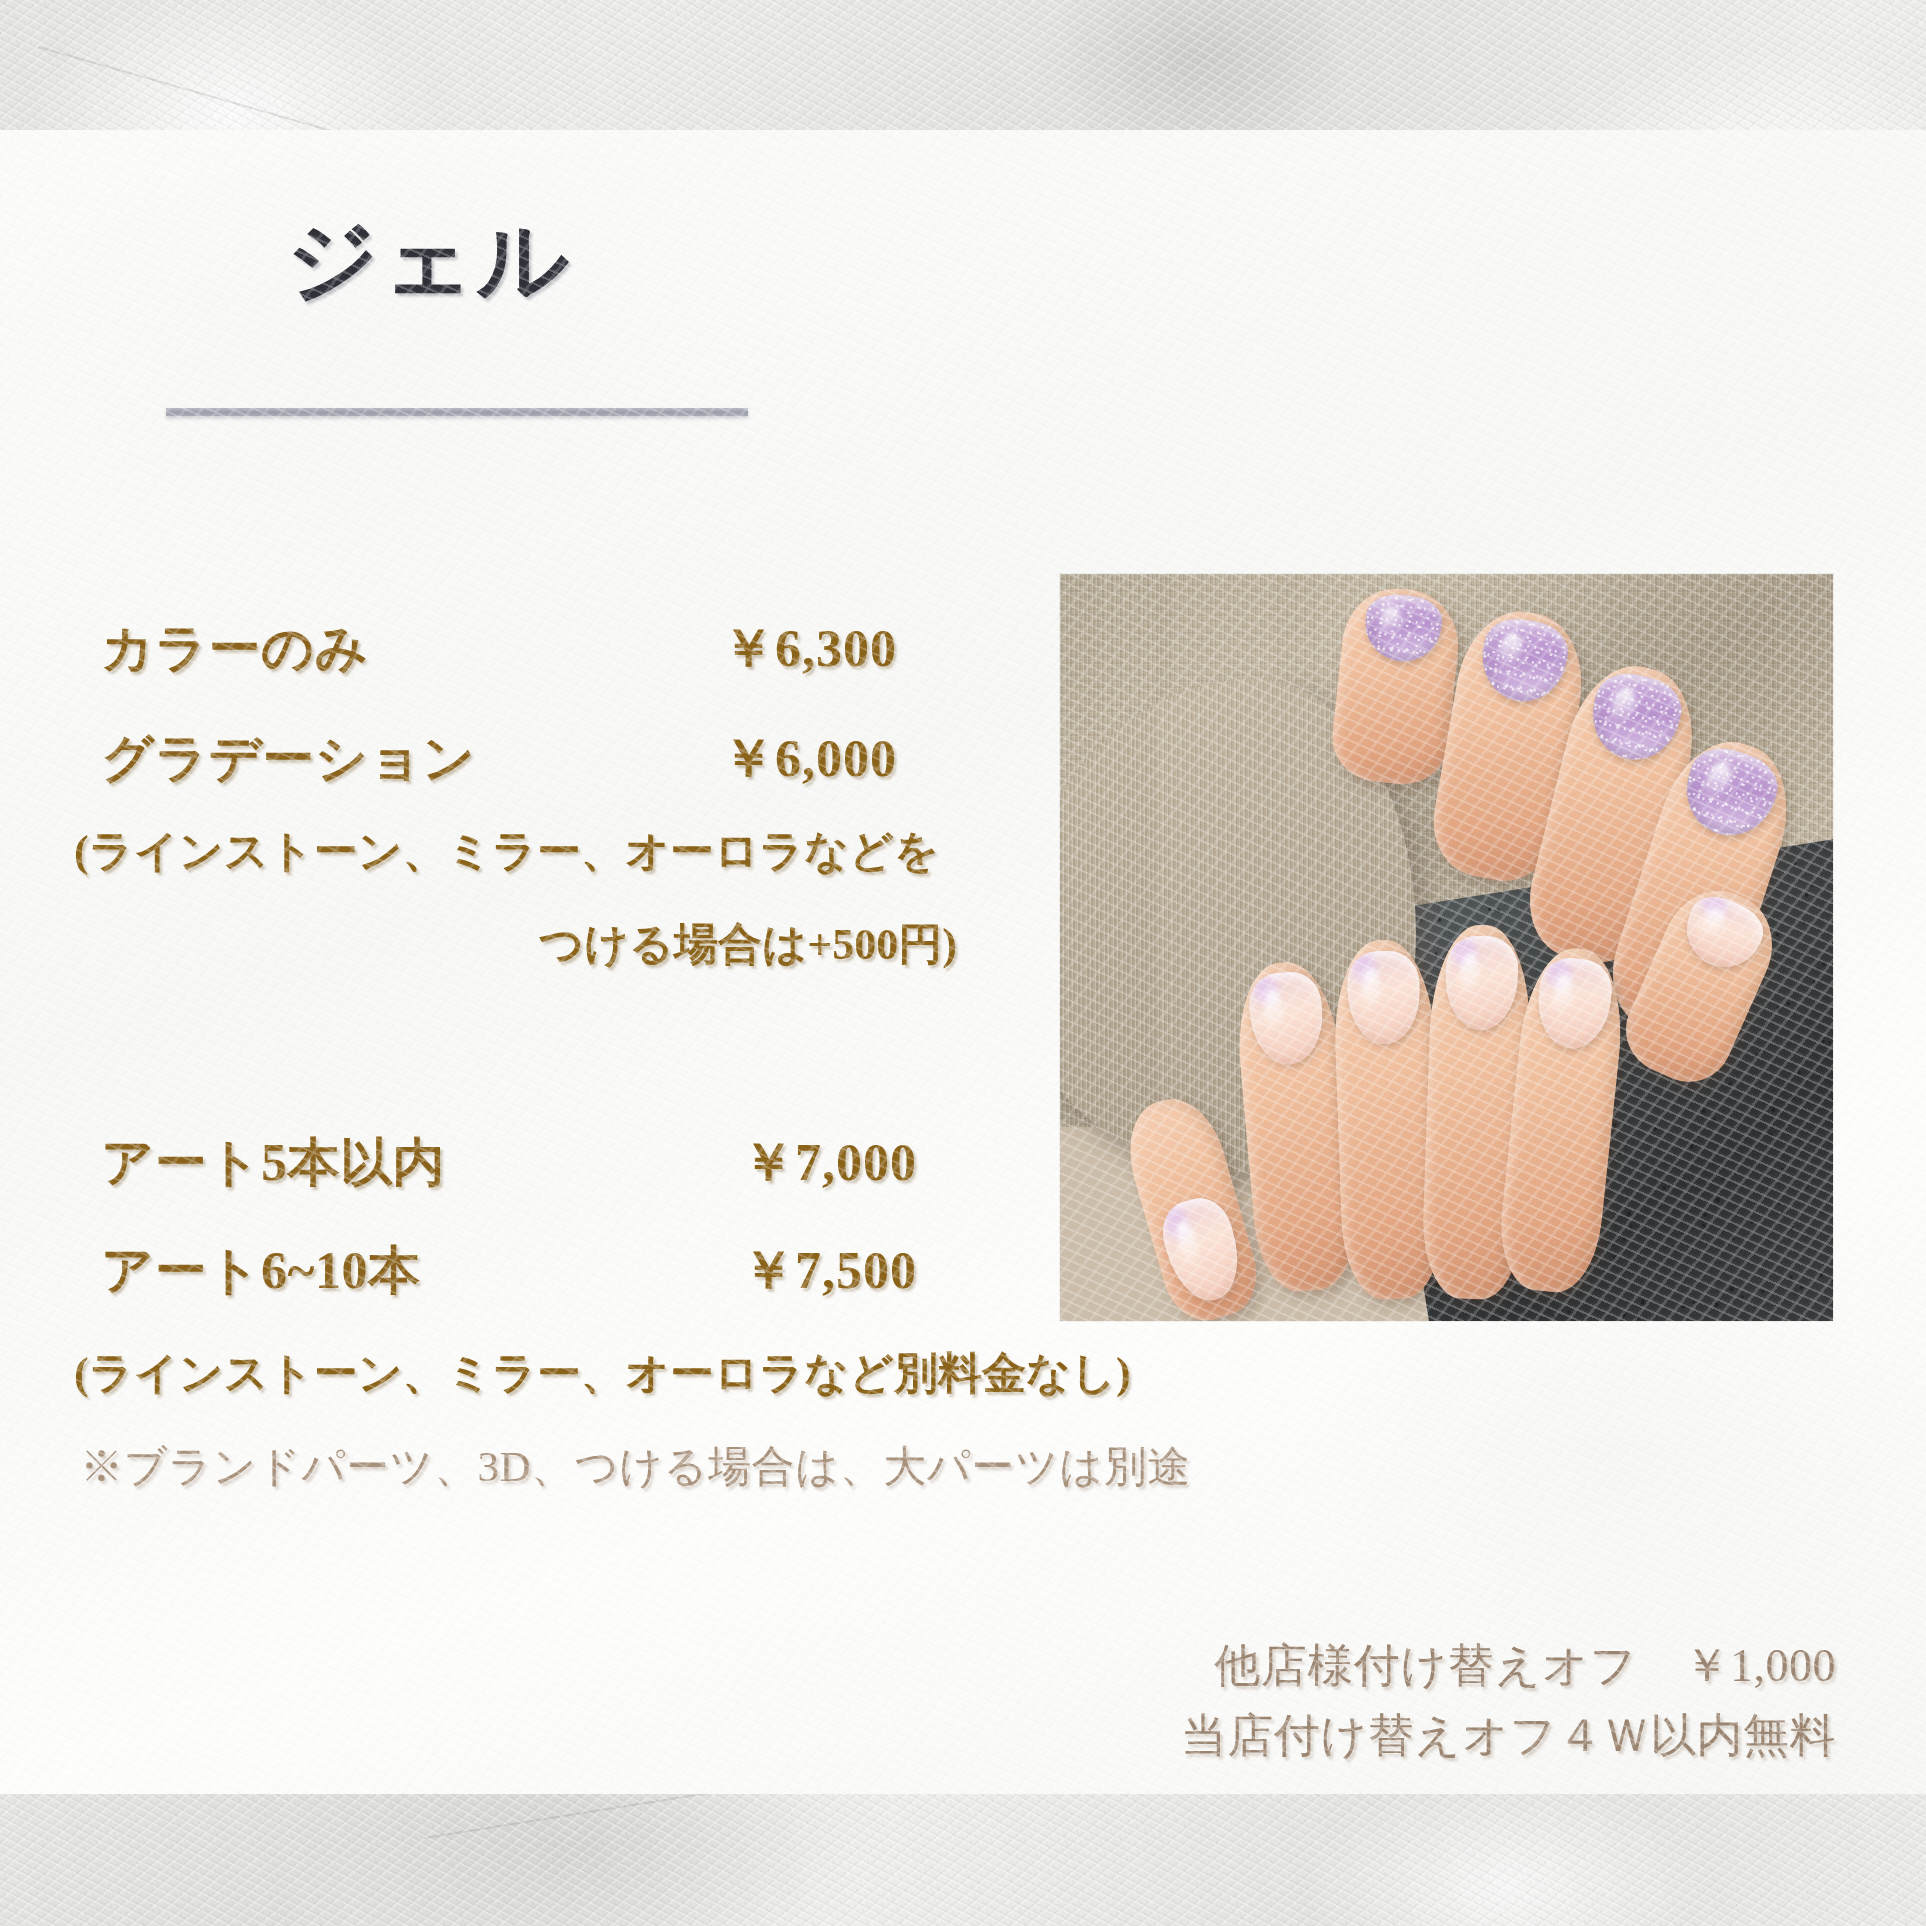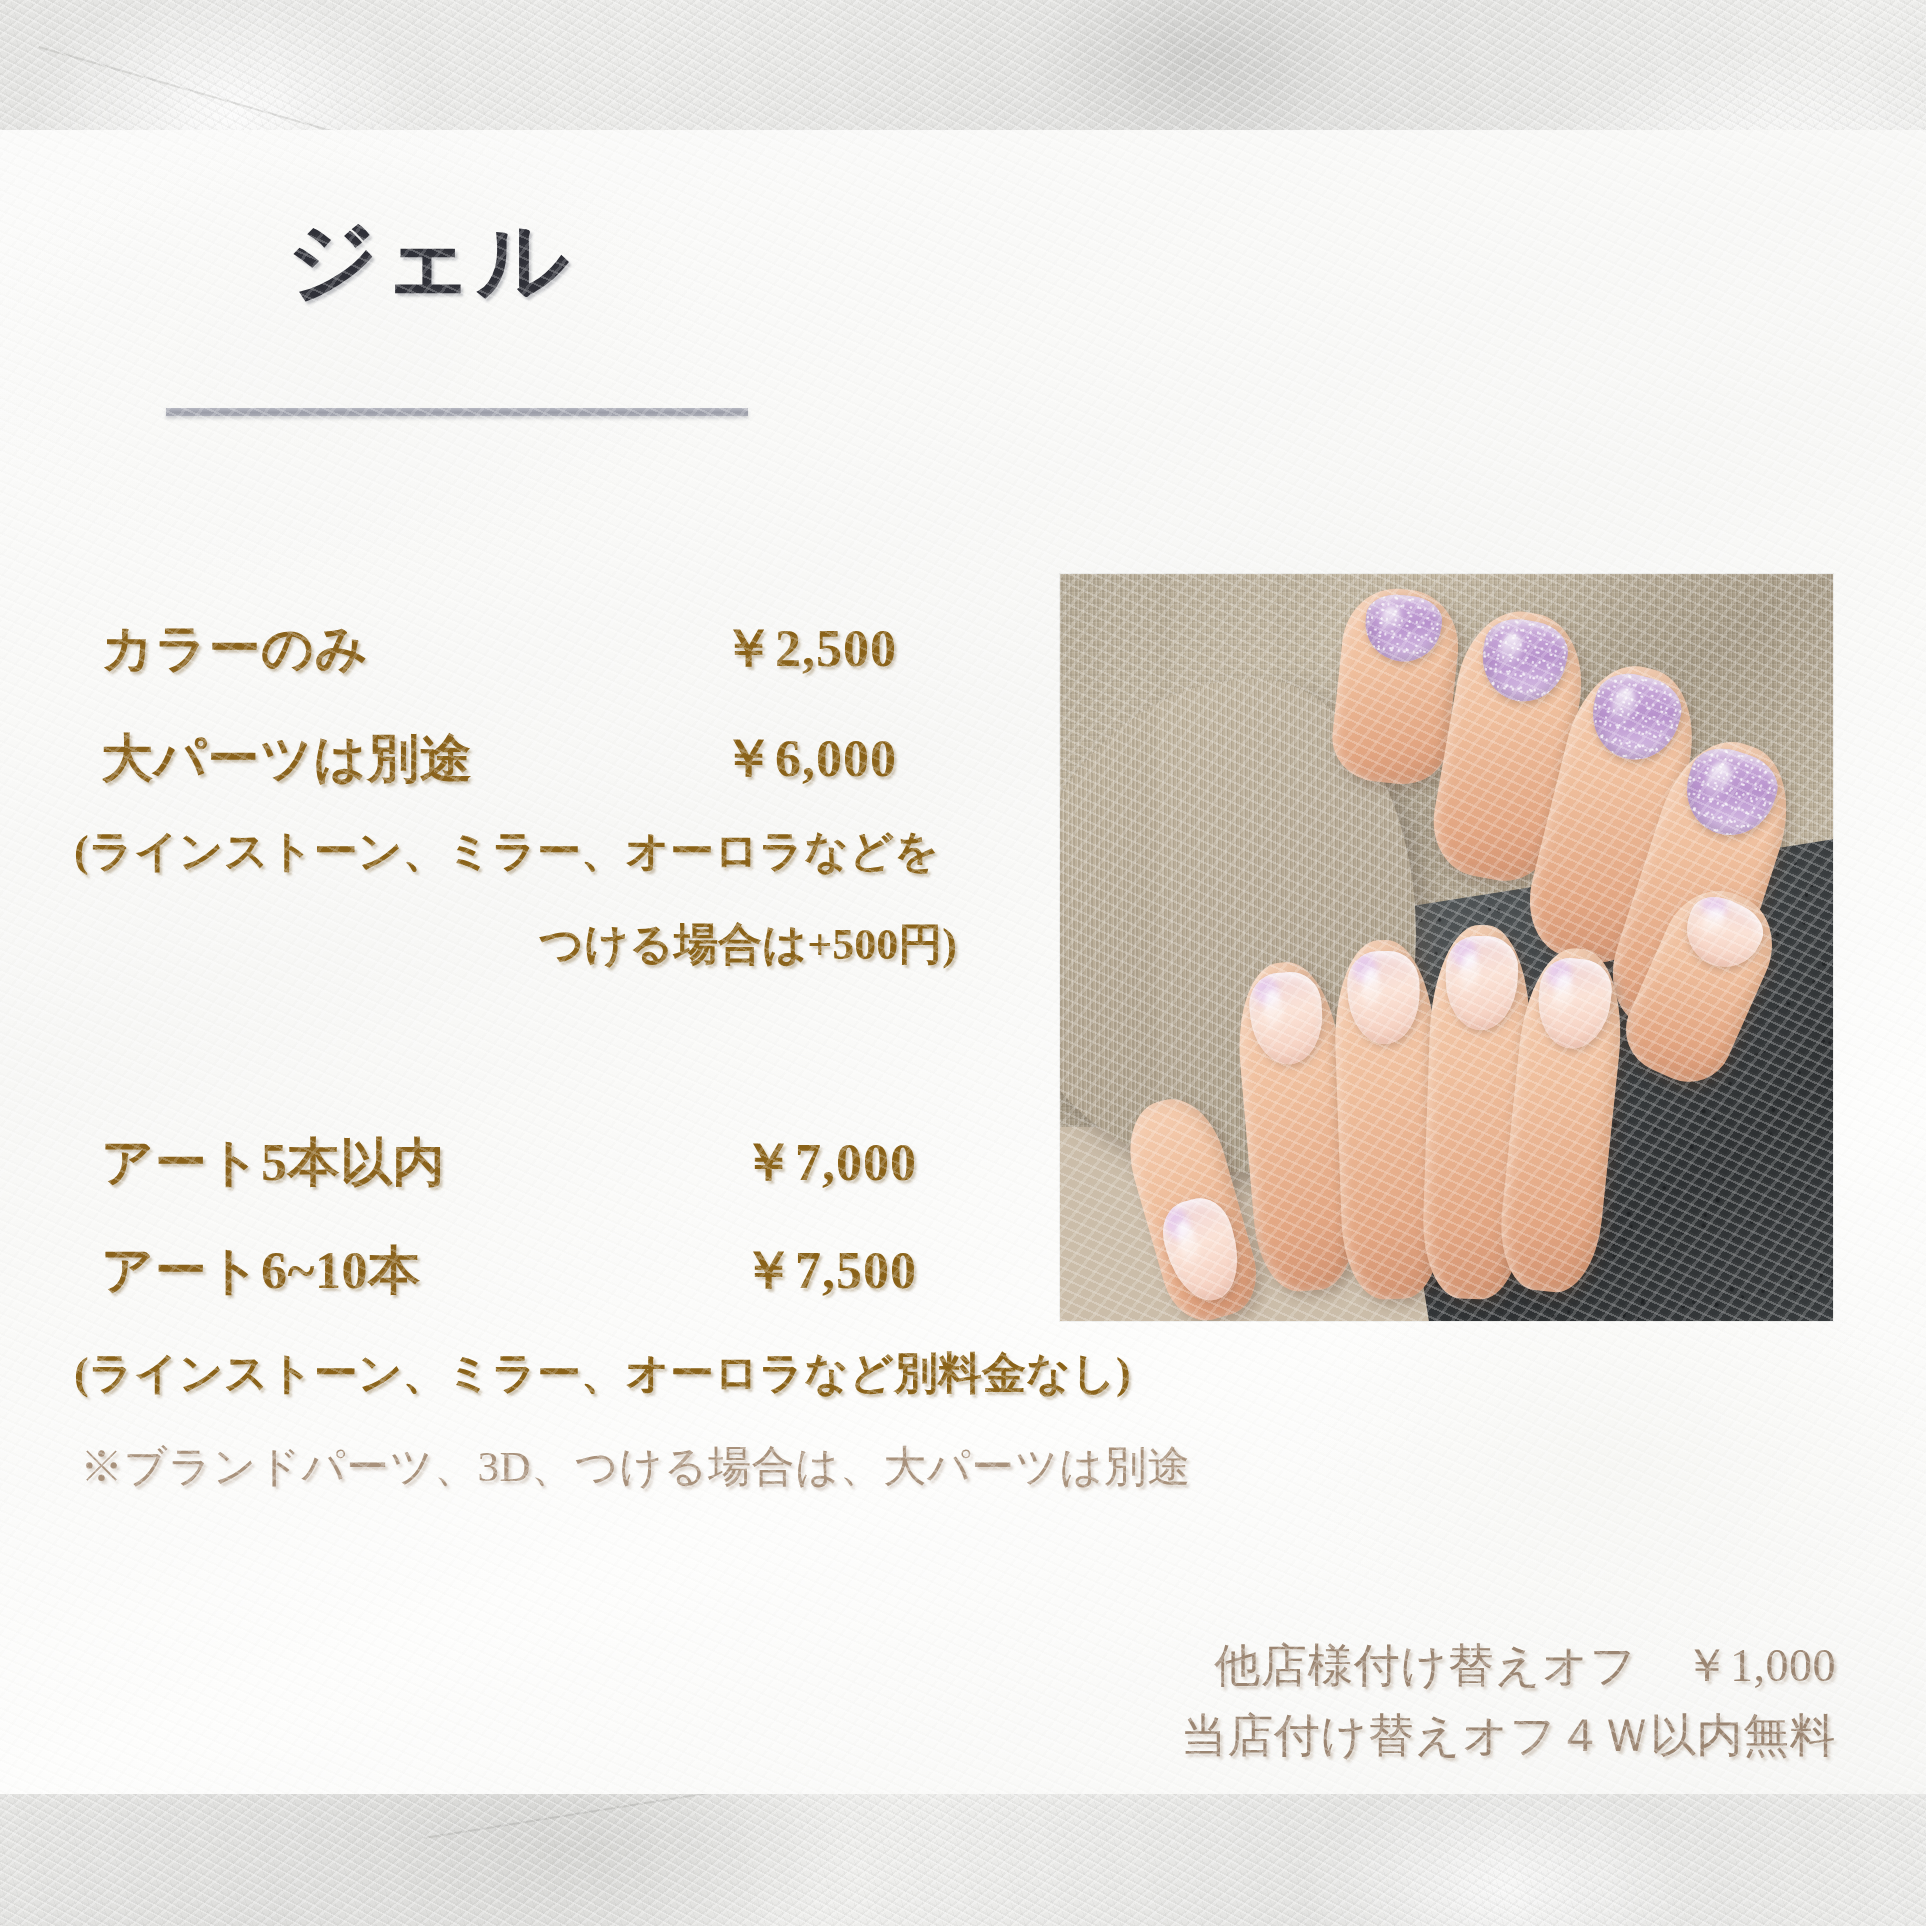--- a/index.html
+++ b/index.html
@@ -273,24 +273,24 @@
 
   <div class="card">
     <div class="content">
 
       <div class="title">ジェル</div>
       <div class="rule"></div>
 
       <div class="rowset">
         <div class="prow">
           <div class="lbl" style="top:484px">カラーのみ</div>
-          <div class="amt" style="top:484px">￥2,500</div>
+          <div class="amt" style="top:484px">￥6,300</div>
         </div>
         <div class="prow">
-          <div class="lbl" style="top:594px">大パーツは別途</div>
+          <div class="lbl" style="top:594px">グラデーション</div>
           <div class="amt" style="top:594px">￥6,000</div>
         </div>
       </div>
 
       <div class="note" style="top:692px">(ラインストーン、ミラー、オーロラなどを</div>
       <div class="note indent" style="top:785px">つける場合は+500円)</div>
 
       <div class="rowset">
         <div class="prow">
           <div class="lbl" style="top:998px">アート5本以内</div>

